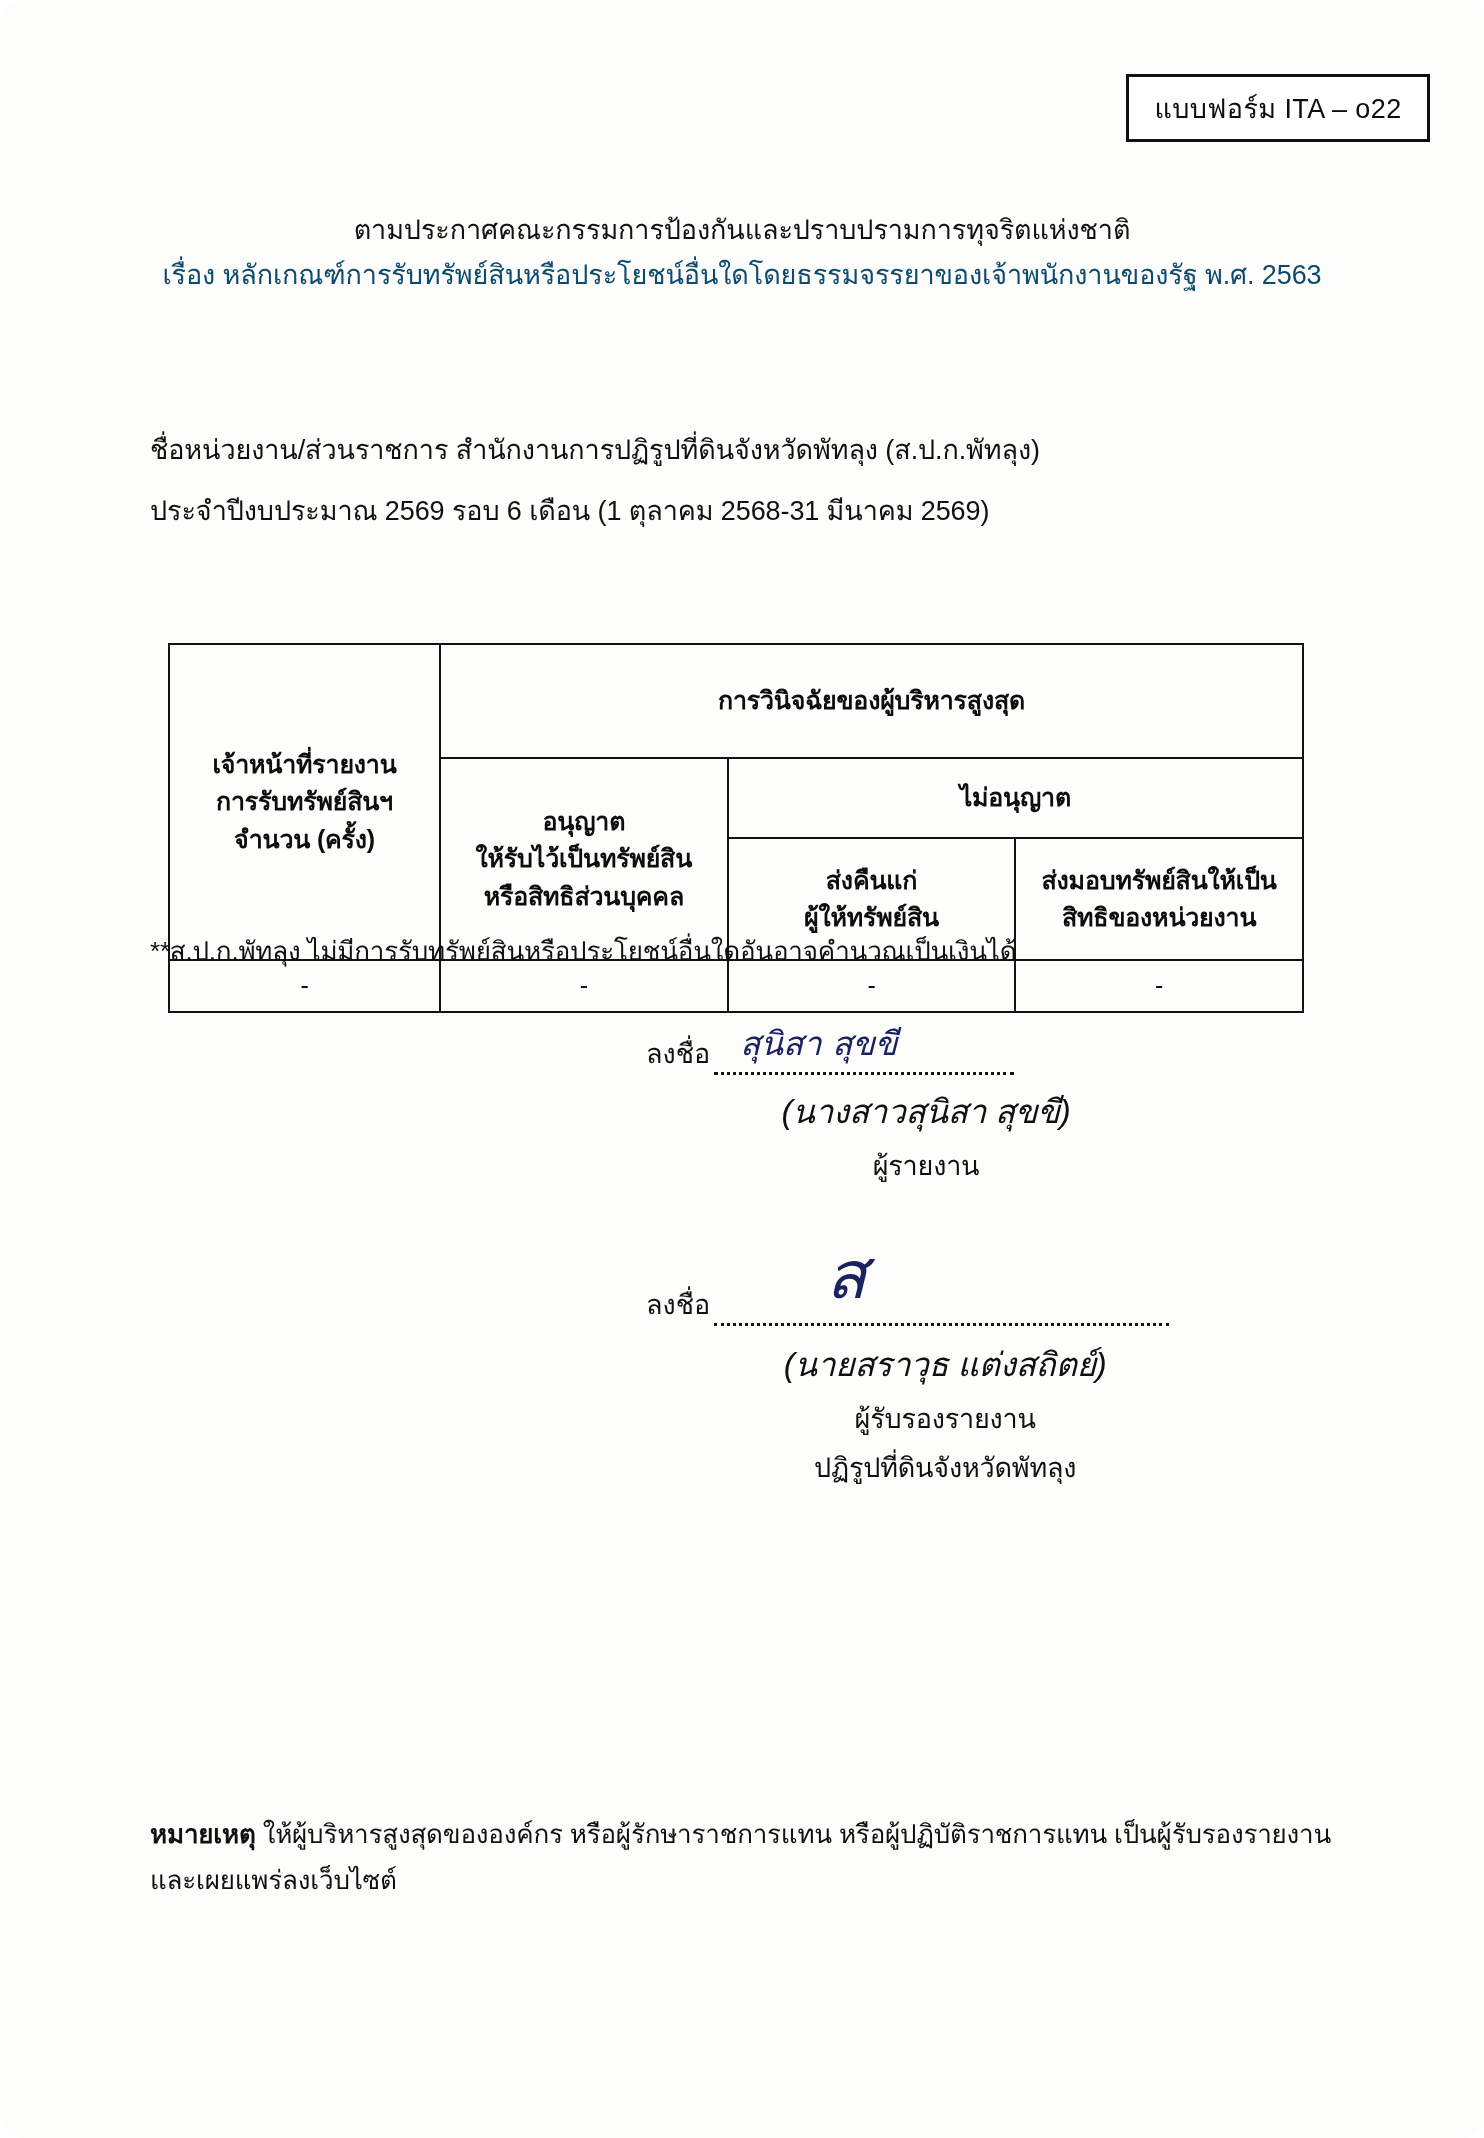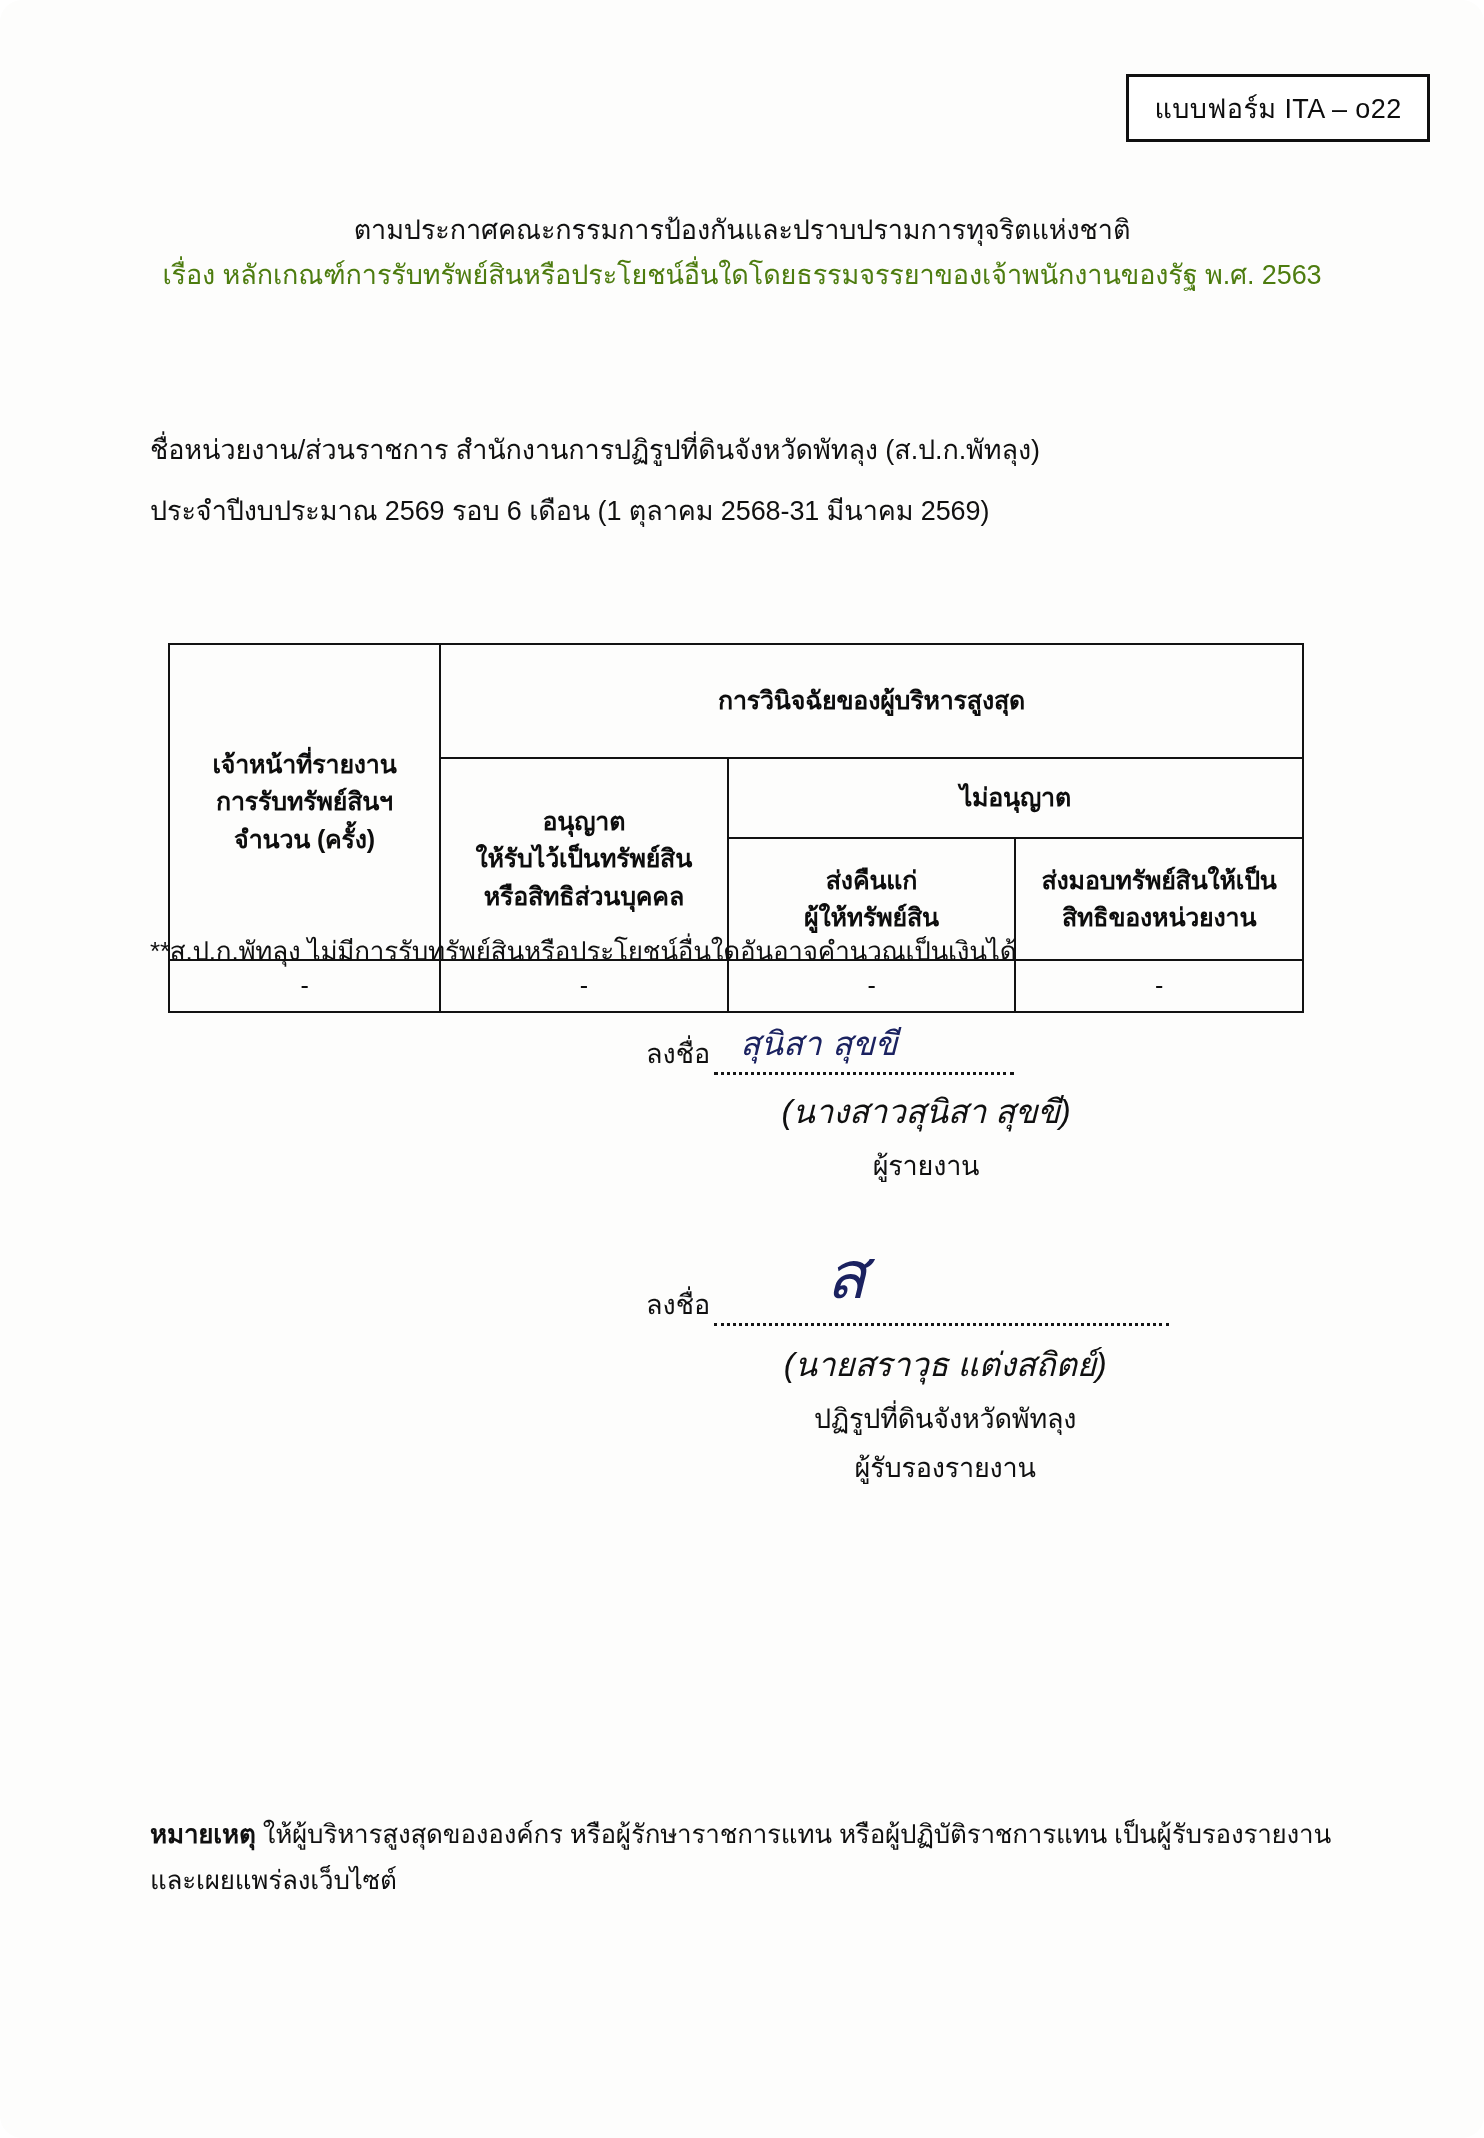--- a/index.html
+++ b/index.html
@@ -58,21 +58,21 @@
   }
   .doc-sub1 {
     font-size: 27px;
     color: #111111;
     line-height: 1.32;
     margin-top: 17px;
     letter-spacing: -0.1px;
   }
   .doc-sub2 {
     font-size: 27px;
-    color: #4d7c0f;
+    color: #0c4a6e;
     line-height: 1.32;
     margin-top: 9px;
     letter-spacing: -0.1px;
   }
 
   
   .org-line {
     position: absolute;
     left: 150px;
     font-size: 27px;
@@ -265,21 +265,21 @@
   </div>
 
   <div class="sig-block sig2">
     <div class="sig-row">
       <span class="sig-label">ลงชื่อ</span>
       <span class="sig-dots">
         <span class="sig-ink">ส</span>
       </span>
     </div>
     <div class="sig-name">(นายสราวุธ  แต่งสถิตย์)</div>
+    <div class="sig-role">ผู้รับรองรายงาน</div>
     <div class="sig-role">ปฏิรูปที่ดินจังหวัดพัทลุง</div>
-    <div class="sig-role">ผู้รับรองรายงาน</div>
   </div>
 
   <div class="footer-note">
     <b>หมายเหตุ</b><span> ให้ผู้บริหารสูงสุดขององค์กร หรือผู้รักษาราชการแทน หรือผู้ปฏิบัติราชการแทน เป็นผู้รับรองรายงานและเผยแพร่ลงเว็บไซต์</span>
   </div>
 
 </div>
 
 </body></html>

